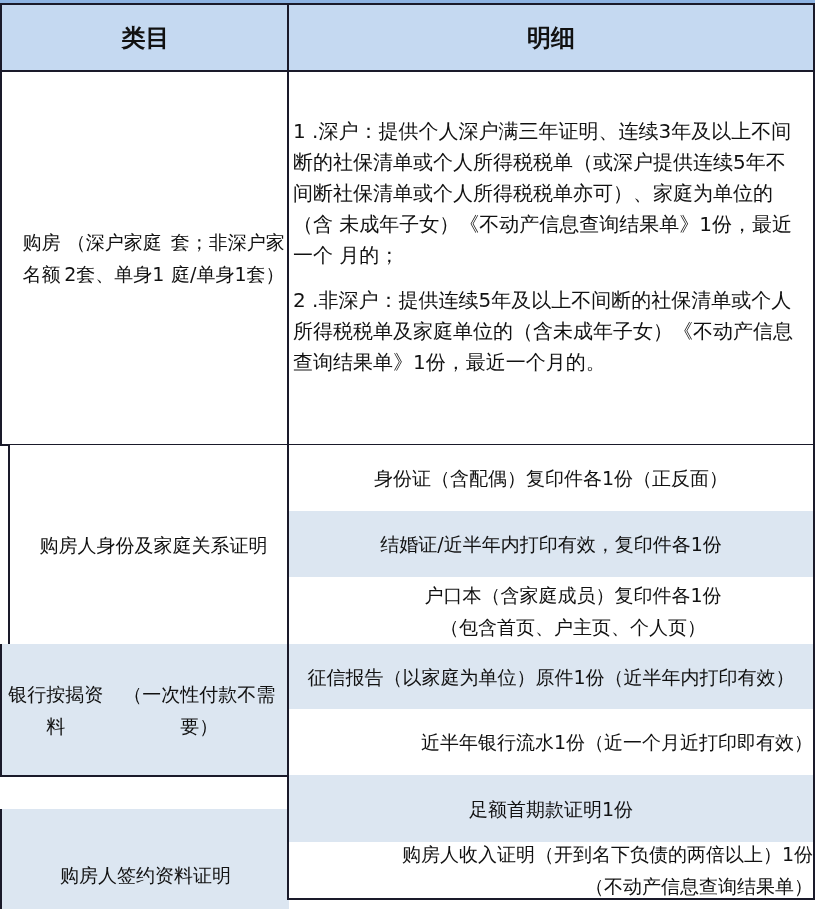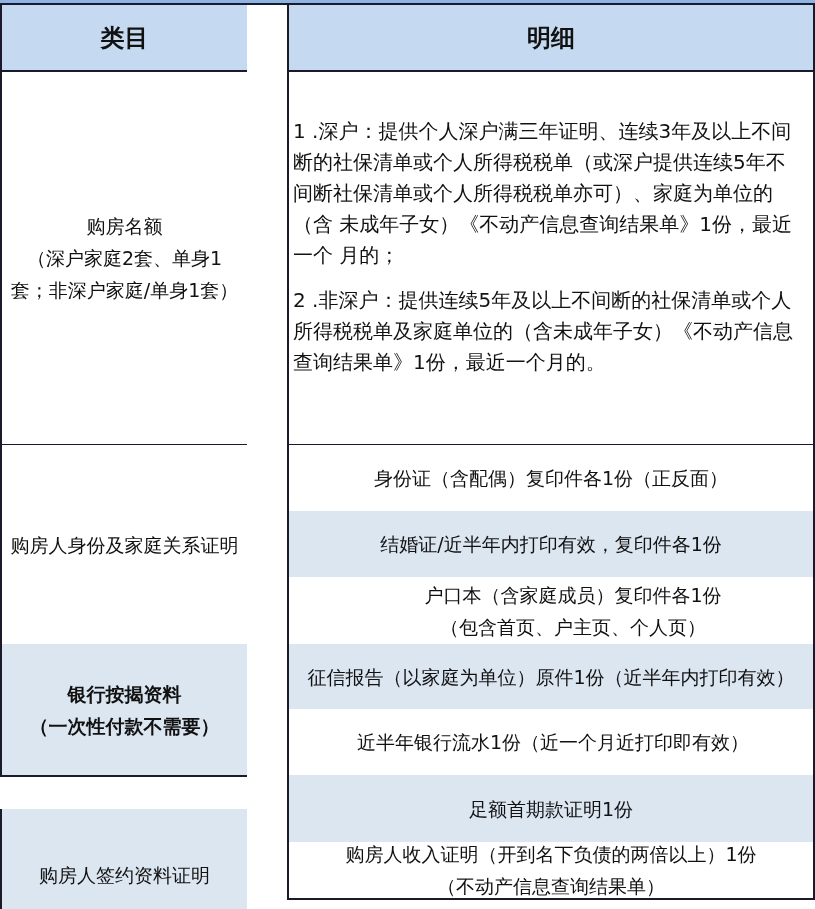--- a/index.html
+++ b/index.html
@@ -8,76 +8,76 @@
     font-family: "DejaVu Sans", "Liberation Sans", sans-serif; color: #111;
   }
   .topstrip { position: absolute; left: 0; top: 0; width: 815px; height: 5px; background: #8eb4e3; border-bottom: 2px solid #1a1a2a; box-sizing: border-box; }
   .cell {
     position: absolute; box-sizing: border-box; display: flex; align-items: center; justify-content: center;
     text-align: center; border-right: 2px solid #1a1a2a; border-bottom: 2px solid #1a1a2a; border-left: 2px solid #1a1a2a;
   }
   .hdr { background: #c5d9f1; font-weight: bold; font-size: 24px; }
   .white { background: #ffffff; }
   .light { background: #dce6f1; }
-  .left { left: 0; width: 247px; border-right: none; }
+  .left { left: 0; width: 289px; border-right: none; }
   .right { left: 287px; width: 528px; }
   .txt { font-size: 19px; line-height: 32px; }
   .block { text-align: left; padding: 0 10px 0 4px; font-size: 20px; line-height: 31px; flex-direction: column; align-items: flex-start; justify-content: flex-start; }
   .para { margin: 0; }
 </style>
 </head>
 <body>
 
 <div class="topstrip"></div>
 
 <div class="cell hdr left" style="top:5px;height:67px;">
   <span>类目</span>
 </div>
 <div class="cell hdr right" style="top:5px;height:67px;">
   <span>明细</span>
 </div>
 
-<div class="cell white left txt" style="top:72px;height:374px;flex-direction:column;">
+<div class="cell white left txt" style="top:72px;height:374px;flex-direction:row;padding-left:19px;">
   <div>购房名额</div>
   <div>（深户家庭2套、单身1</div>
   <div>套；非深户家庭/单身1套）</div>
 </div>
 <div class="cell white right block" style="top:72px;height:374px;padding-top:44px;">
   <p class="para">1 .深户：提供个人深户满三年证明、连续3年及以上不间断的社保清单或个人所得税税单（或深户提供连续5年不间断社保清单或个人所得税税单亦可）、家庭为单位的（含 未成年子女）《不动产信息查询结果单》1份，最近一个 月的；</p>
   <p class="para" style="margin-top:14px;">2 .非深户：提供连续5年及以上不间断的社保清单或个人所得税税单及家庭单位的（含未成年子女）《不动产信息查询结果单》1份，最近一个月的。</p>
 </div>
 
-<div class="cell white left txt" style="top:445px;height:201px;">
+<div class="cell white left txt" style="top:445px;height:201px;margin-left:8px;">
   <span>购房人身份及家庭关系证明</span>
 </div>
 <div class="cell white right txt" style="top:445px;height:68px;">
   <span>身份证（含配偶）复印件各1份（正反面）</span>
 </div>
 <div class="cell light right txt" style="top:511px;height:68px;">
   <span>结婚证/近半年内打印有效，复印件各1份</span>
 </div>
 <div class="cell white right txt" style="top:577px;height:69px;flex-direction:column;padding-left:44px;">
   <div>户口本（含家庭成员）复印件各1份</div>
   <div>（包含首页、户主页、个人页）</div>
 </div>
 
-<div class="cell light left txt" style="top:644px;height:133px;flex-direction:column;font-weight:bold;">
+<div class="cell light left txt" style="top:644px;height:133px;flex-direction:row;">
   <div>银行按揭资料</div>
   <div>（一次性付款不需要）</div>
 </div>
 <div class="cell light right txt" style="top:644px;height:67px;flex-direction:row;">
   <div>征信报告（以家庭为单位）原件1份</div>
   <div>（近半年内打印有效）</div>
 </div>
-<div class="cell white right txt" style="top:709px;height:68px;justify-content:center;padding-left:4px;">
+<div class="cell white right txt" style="top:709px;height:68px;justify-content:flex-end;padding-left:4px;">
   <span>近半年银行流水1份（近一个月近打印即有效）</span>
 </div>
 
 <div class="cell light left txt" style="top:809px;height:134px;">
   <span>购房人签约资料证明</span>
 </div>
 <div class="cell light right txt" style="top:775px;height:69px;">
   <span>足额首期款证明1份</span>
 </div>
-<div class="cell white right txt" style="top:842px;height:58px;flex-direction:column;">
+<div class="cell white right txt" style="top:842px;height:58px;flex-direction:column;align-items:flex-end;">
   <div>购房人收入证明（开到名下负债的两倍以上）1份</div>
   <div>（不动产信息查询结果单）</div>
 </div>
 
 </body></html>

